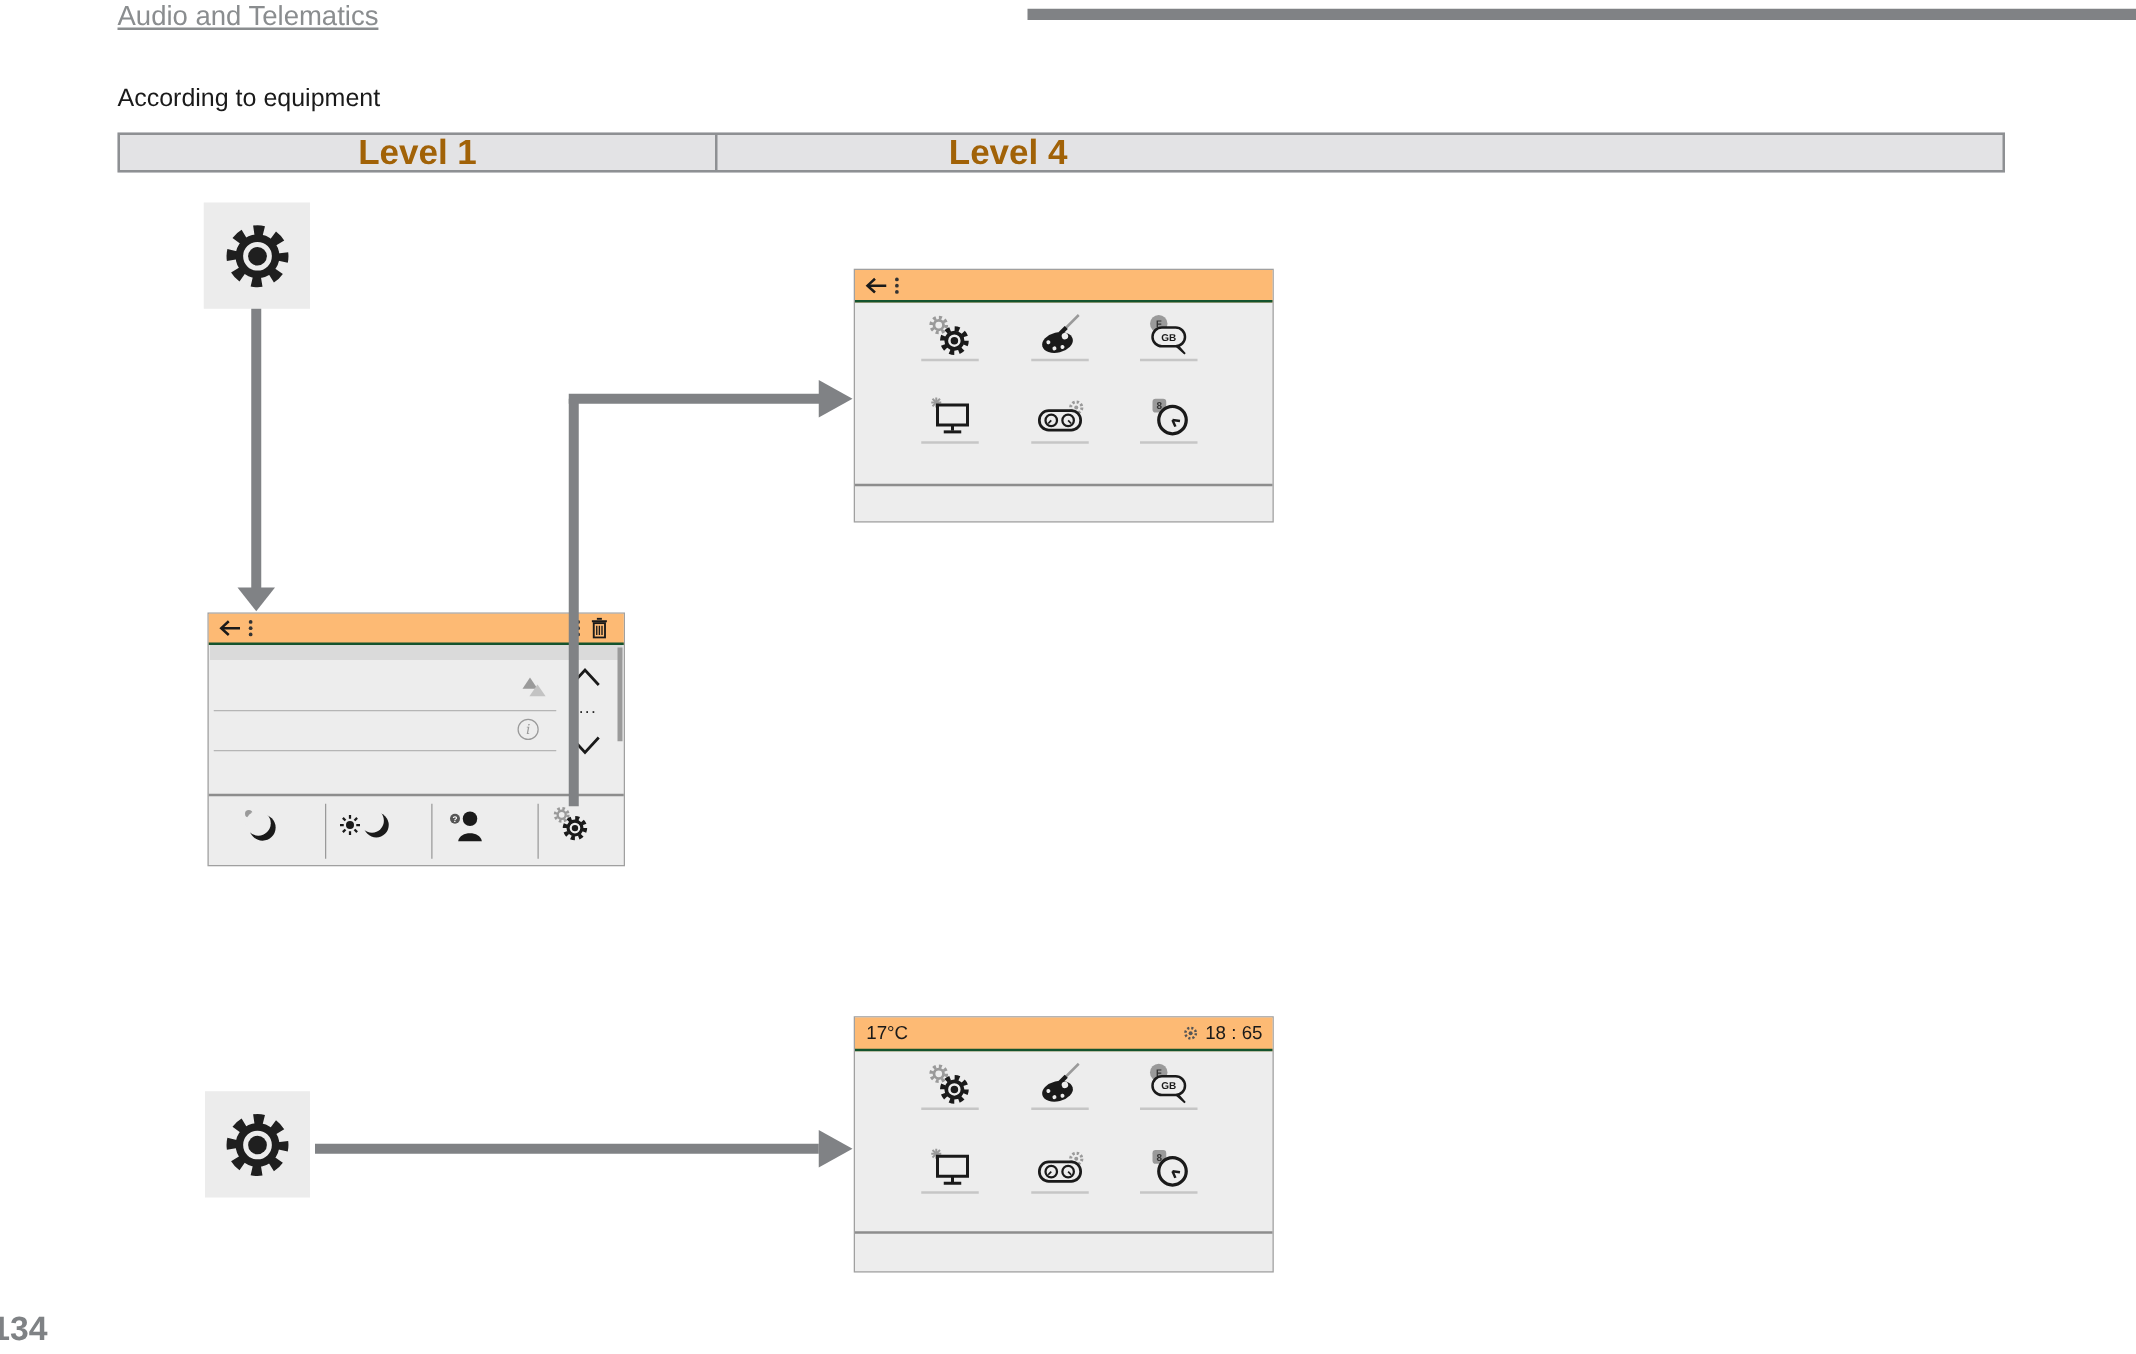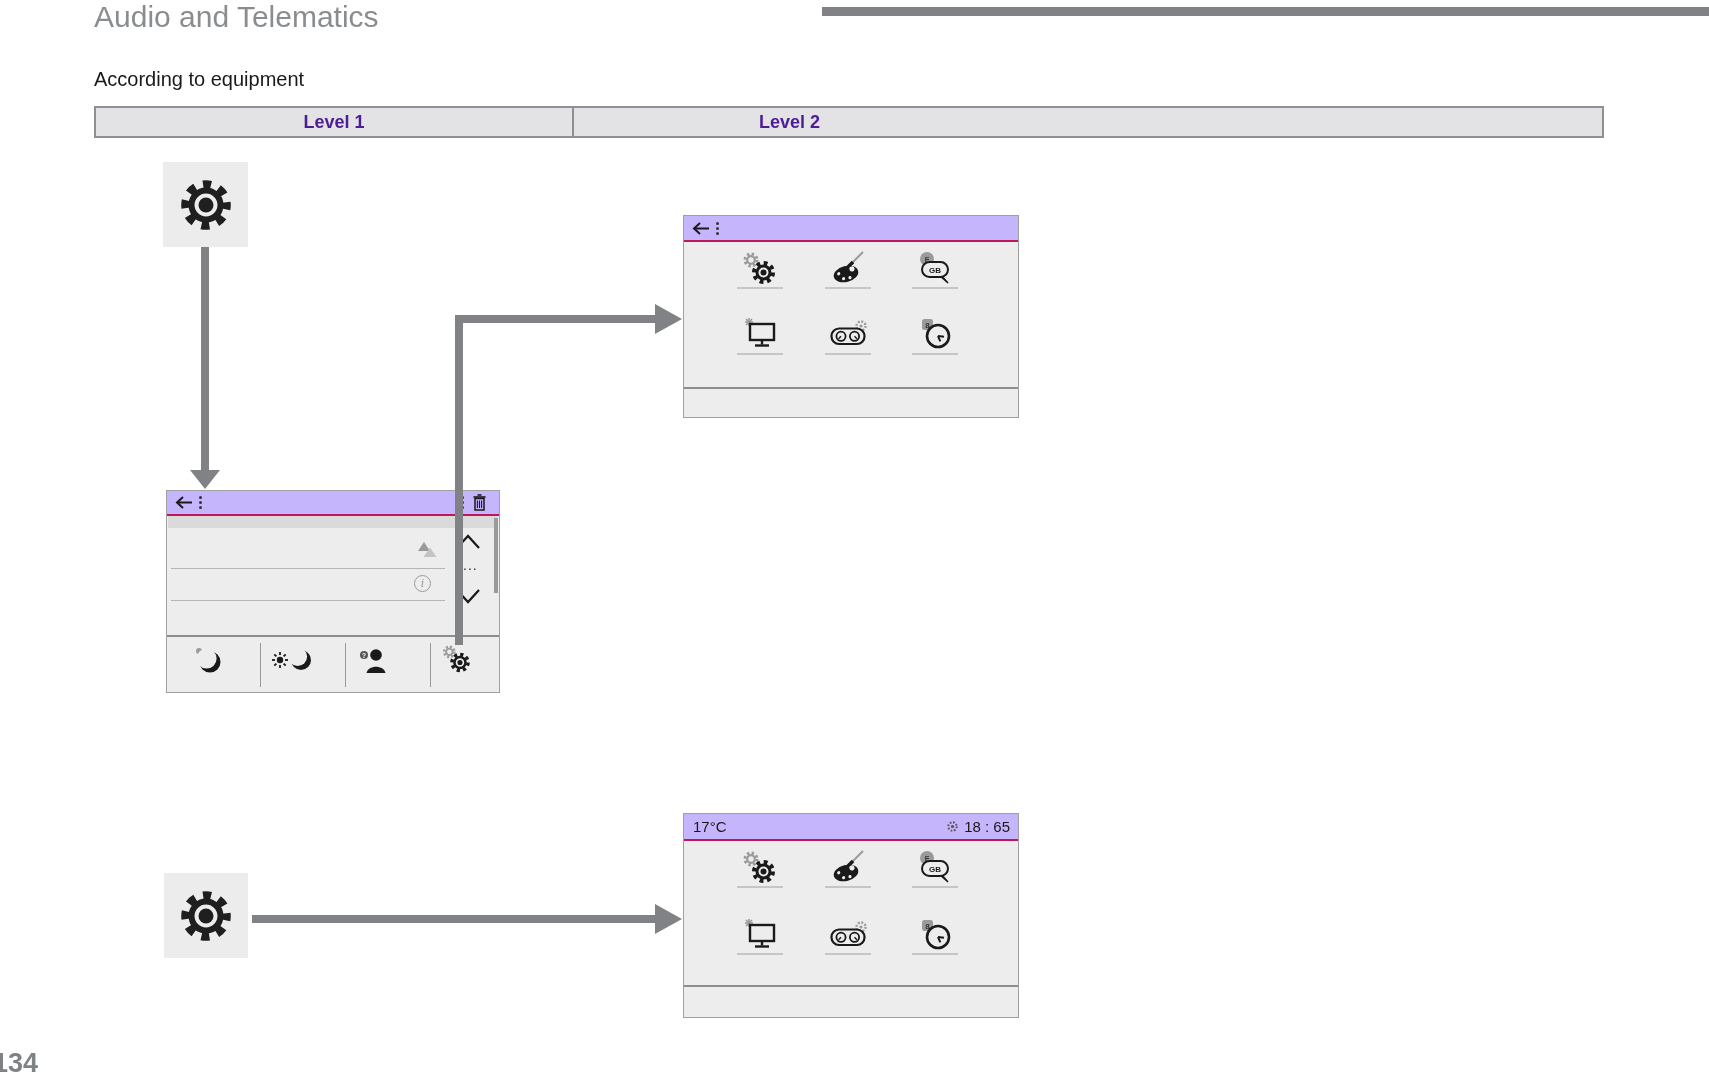--- a/index.html
+++ b/index.html
@@ -1,33 +1,33 @@
 <!DOCTYPE html>
 <html><head>
 <meta charset="utf-8">
 <style>
   html,body{margin:0;padding:0;}
   body{
     width:1709px;height:1083px;position:relative;background:#ffffff;
     font-family:"Liberation Sans", sans-serif;overflow:hidden;
   }
   .abs{position:absolute;}
-  .title{left:94px;top:0px;font-size:30px;color:#8a8d8f;}
+  .title{left:94px;top:0px;font-size:22px;color:#8a8d8f;text-decoration:underline;}
   .headbar{left:822px;top:7px;width:887px;height:9px;background:#808285;}
   .note{left:94px;top:68px;font-size:20px;color:#1a1a1a;}
   .tblhead{left:94px;top:106px;width:1510px;height:32px;display:flex;
     border:2px solid #8e9093;box-sizing:border-box;background:#e3e3e5;}
   .tblcell{position:relative;height:100%;display:flex;align-items:center;justify-content:center;
-    font-weight:bold;font-size:18px;color:#4c1d95;box-sizing:border-box;}
+    font-weight:bold;font-size:28px;color:#a16207;box-sizing:border-box;}
   .tblcell.c1{width:478px;border-right:2px solid #8e9093;}
   .tblcell.c2{flex:1;justify-content:flex-start;}
   .tblcell.c2 span{position:absolute;left:185px;}
   .gearbox{width:85px;height:85px;background:#ececec;display:flex;align-items:center;justify-content:center;}
   .screen{position:absolute;background:#ededed;border:1px solid #a0a0a0;box-sizing:border-box;}
-  .topbar{position:absolute;left:0;right:0;top:0;border-bottom:2px solid #be185d;background:#c4b5fd;}
+  .topbar{position:absolute;left:0;right:0;top:0;border-bottom:2px solid #14532d;background:#fdba74;}
   .aseg{position:absolute;background:#808285;z-index:6;}
   .ahead-right{position:absolute;width:0;height:0;border-top:15px solid transparent;
     border-bottom:15px solid transparent;border-left:27px solid #808285;z-index:6;}
   .ahead-down{position:absolute;width:0;height:0;border-left:15px solid transparent;
     border-right:15px solid transparent;border-top:19px solid #808285;z-index:6;}
   .dots3{display:flex;flex-direction:column;gap:2px;}
   .dots3 i{width:3px;height:3px;background:#333;border-radius:50%;}
   .hline{position:absolute;height:1px;background:#b5b5b5;}
   .thick{height:2px;background:#8d8d8d;}
   .vdiv{position:absolute;width:1px;background:#9a9a9a;}
@@ -49,21 +49,21 @@
 
 <div class="abs title">Audio and Telematics</div>
 <div class="abs headbar"></div>
 <div class="abs note">According to equipment</div>
 
 <div class="abs tblhead">
   <div class="tblcell c1">
       <span>Level 1</span>
     </div>
   <div class="tblcell c2">
-      <span>Level 2</span>
+      <span>Level 4</span>
     </div>
 </div>
 
 <div class="abs gearbox" style="left:163px;top:162px;">
   <svg width="58" height="58" viewBox="0 0 48 48">
     <circle cx="24" cy="24" r="17" fill="none" stroke="#1f1f1f" stroke-width="7" stroke-dasharray="6.7 6.65" stroke-dashoffset="3"></circle>
     <circle cx="24" cy="24" r="12" fill="none" stroke="#1f1f1f" stroke-width="5"></circle>
     <circle cx="24" cy="24" r="6.2" fill="#1f1f1f"></circle>
   </svg>
 </div>

